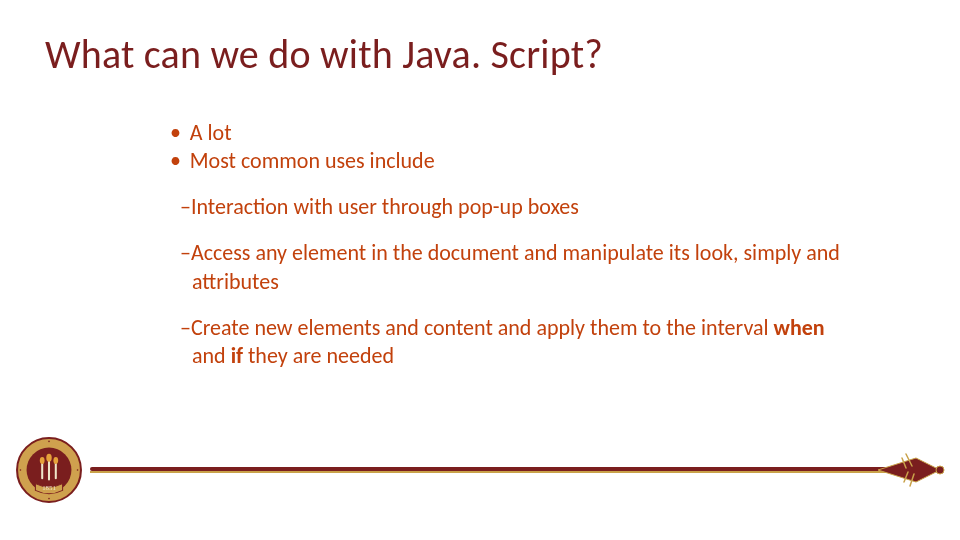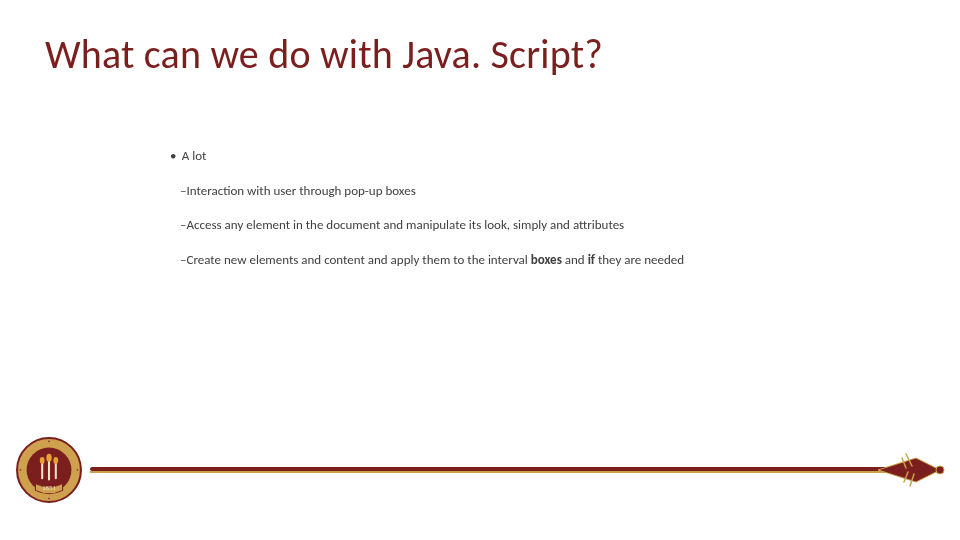--- a/index.html
+++ b/index.html
@@ -23,26 +23,26 @@
     position: absolute;
     top: 30px;
     left: 45px;
     font-size: 40px;
     font-weight: 400;
     color: #7a1e1e; 
     letter-spacing: 0.2px;
   }
   .body {
     position: absolute;
-    top: 148px;
+    top: 119px;
     left: 170px;
     width: 690px;
-    font-size: 13px;
+    font-size: 22px;
     line-height: 1.28;
-    color: #404040;
+    color: #c2410c;
   }
   .b1 {
     padding-left: 0;
   }
   .b1 .bullet {
     display: inline-block;
     width: 0.9em;
   }
   .b2 {
     padding-left: 22px;
@@ -107,29 +107,32 @@
 <body>
 
 <div class="slide">
 
   <div class="title">What can we do with Java. Script?</div>
 
   <div class="body">
     <div class="b1">
       <span class="bullet">•</span><span>A lot</span>
     </div>
+    <div class="b1">
+      <span class="bullet">•</span><span>Most common uses include</span>
+    </div>
 
     <div class="b2">
       –<span>Interaction with user through pop-up boxes</span>
     </div>
     <div class="b2">
       –<span>Access any element in the document and manipulate its look, simply and attributes</span>
     </div>
     <div class="b2">
-      –<span>Create new elements and content and apply them to the interval </span><span class="bold">boxes</span><span> and </span><span class="bold">if</span><span> they are needed</span>
+      –<span>Create new elements and content and apply them to the interval </span><span class="bold">when</span><span> and </span><span class="bold">if</span><span> they are needed</span>
     </div>
   </div>
 
   <div class="footer-rule"></div>
   <div class="footer-rule-gold"></div>
 
   <svg class="spear" viewBox="0 0 70 44">
     <path d="M2,22 L40,10 L64,22 L40,34 Z" fill="#7a1e1e" stroke="#c9a24a" stroke-width="1"></path>
     <path d="M30,6 L36,18 M34,38 L38,26 M26,10 L30,20 M28,34 L32,24" stroke="#c9a24a" stroke-width="1.5" stroke-linecap="round" fill="none"></path>
     <circle cx="64" cy="22" r="4" fill="#7a1e1e" stroke="#c9a24a" stroke-width="1"></circle>

